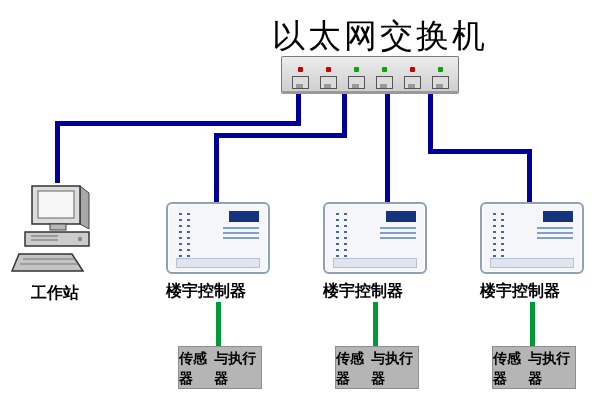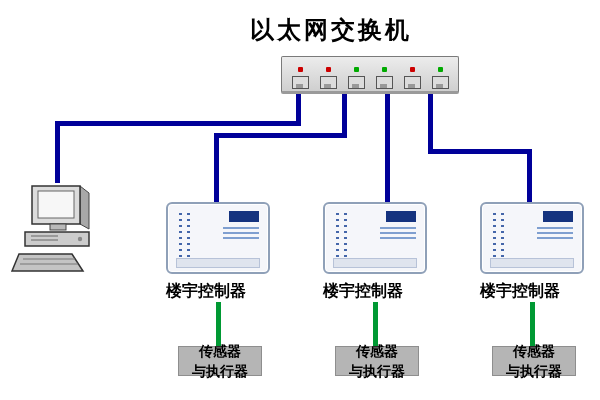--- a/index.html
+++ b/index.html
@@ -1,22 +1,22 @@
 <!DOCTYPE html>
 <html><head>
 <meta charset="utf-8">
 <style>
   html,body{margin:0;padding:0;background:#fff;}
   .canvas{
     position:relative;width:600px;height:400px;background:#ffffff;overflow:hidden;
     font-family:"Liberation Sans","DejaVu Sans",sans-serif;color:#000;
   }
   .title{
-    position:absolute;left:250px;top:14px;width:260px;
-    font-size:24px;font-weight:bold;letter-spacing:3px;
+    position:absolute;left:250px;top:14px;width:260px;text-align:center;
+    font-size:33px;font-weight:normal;letter-spacing:3px;
   }
   
   .switch{
     position:absolute;left:281px;top:56px;width:178px;height:38px;
     background:linear-gradient(#ececec,#cfcfcf);
     border:1px solid #7a7a7a;border-bottom:3px solid #9a9a9a;border-radius:2px;
     display:flex;justify-content:space-around;align-items:flex-end;padding:3px 4px 2px 4px;box-sizing:border-box;
   }
   .port{display:flex;flex-direction:column;align-items:center;}
   .led{width:5px;height:5px;border-radius:1px;margin-bottom:4px;background:#777;}
@@ -37,22 +37,22 @@
     background:repeating-linear-gradient(#4466aa 0 2px,transparent 2px 6px);}
   .ctrl-col.c2{left:19px;}
   .ctrl-logo{position:absolute;right:9px;top:7px;width:30px;height:11px;background:#15337f;}
   .ctrl-lines{position:absolute;right:9px;top:23px;width:36px;height:15px;
     background:repeating-linear-gradient(#7f9fd0 0 2px,transparent 2px 5px);}
   .ctrl-strip{position:absolute;left:8px;right:8px;bottom:4px;height:8px;
     background:#dfe4ee;border:1px solid #b7c2d8;}
   .ctrl-label{position:absolute;top:281px;width:104px;text-align:left;font-weight:bold;font-size:16px;}
   
   .sensor{
-    position:absolute;top:346px;width:84px;height:30px;background:#b5b5b5;
-    border:1px solid #8e8e8e;display:flex;flex-direction:column;justify-content:center;align-items:center;
+    position:absolute;top:346px;width:84px;height:43px;background:#b5b5b5;
+    border:1px solid #8e8e8e;display:flex;flex-direction:row;justify-content:center;align-items:center;
     font-weight:bold;font-size:14px;line-height:20px;box-sizing:border-box;
   }
 </style>
 </head>
 <body>
 
 <div class="canvas">
 
   <div class="title">以太网交换机</div>
 
@@ -105,20 +105,21 @@
       <rect x="40" y="46" width="16" height="6" fill="#b9b9b9" stroke="#444" stroke-width="1"></rect>
       <rect x="15" y="54" width="64" height="14" fill="#cccccc" stroke="#333" stroke-width="1.5"></rect>
       <line x1="21" y1="58" x2="48" y2="58" stroke="#666" stroke-width="1"></line>
       <line x1="21" y1="62" x2="48" y2="62" stroke="#666" stroke-width="1"></line>
       <circle cx="70" cy="61" r="2.2" fill="#888"></circle>
       <polygon points="9,76 62,76 73,93 2,93" fill="#c4c4c4" stroke="#333" stroke-width="1.5"></polygon>
       <line x1="13" y1="81" x2="65" y2="81" stroke="#777" stroke-width="1"></line>
       <line x1="10" y1="86" x2="68" y2="86" stroke="#777" stroke-width="1"></line>
     </svg>
   </div>
+  <div class="ws-label">工作站</div>
 
   <div class="controller" style="left:166px;">
     <div class="ctrl-col"></div>
     <div class="ctrl-col c2"></div>
     <div class="ctrl-logo"></div>
     <div class="ctrl-lines"></div>
     <div class="ctrl-strip"></div>
   </div>
   <div class="controller" style="left:323px;">
     <div class="ctrl-col"></div>

